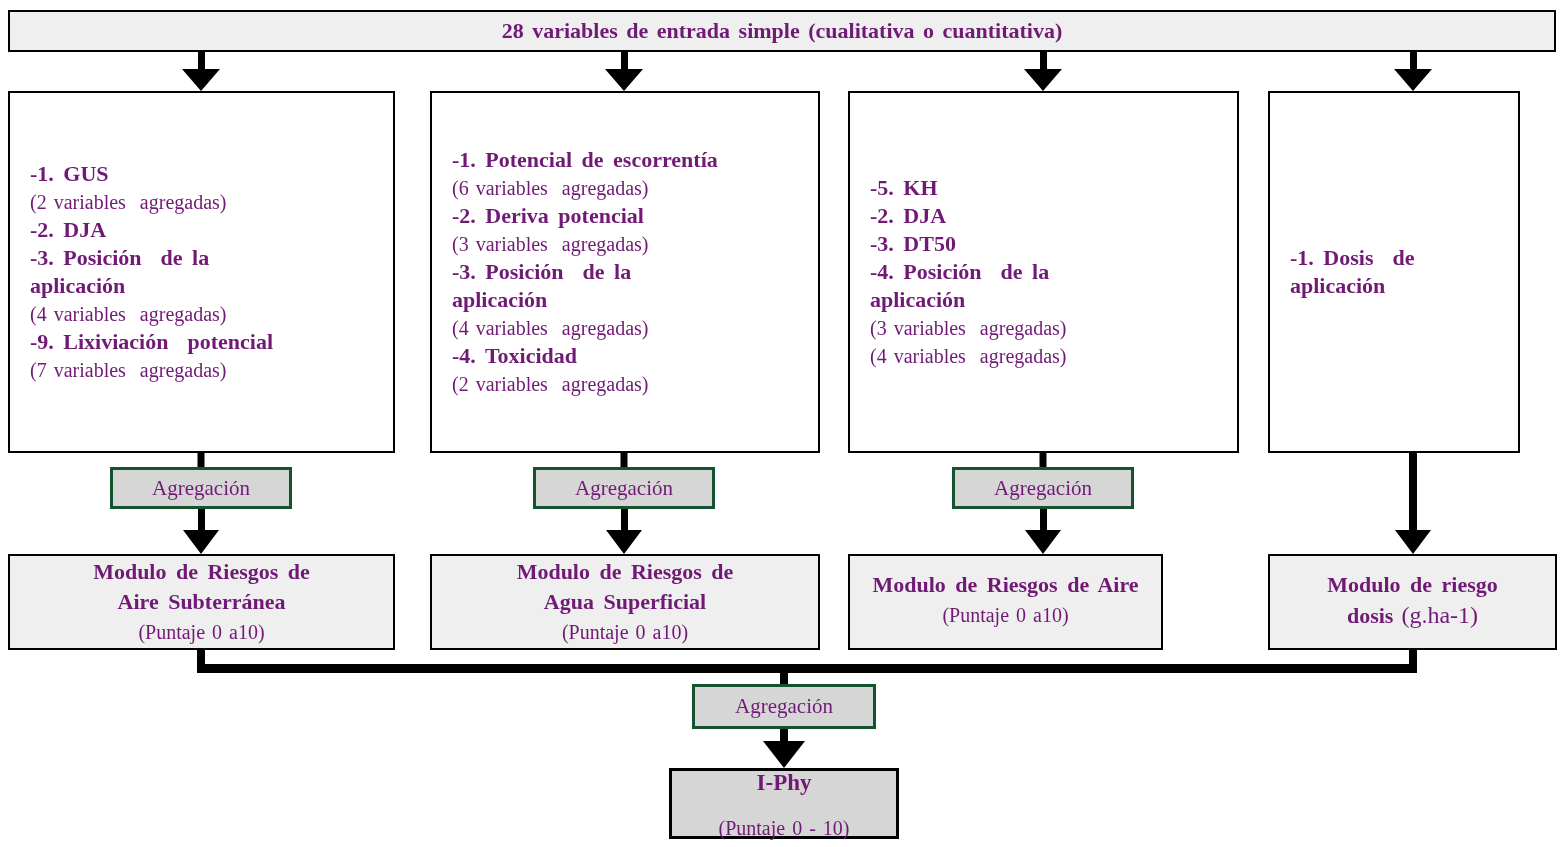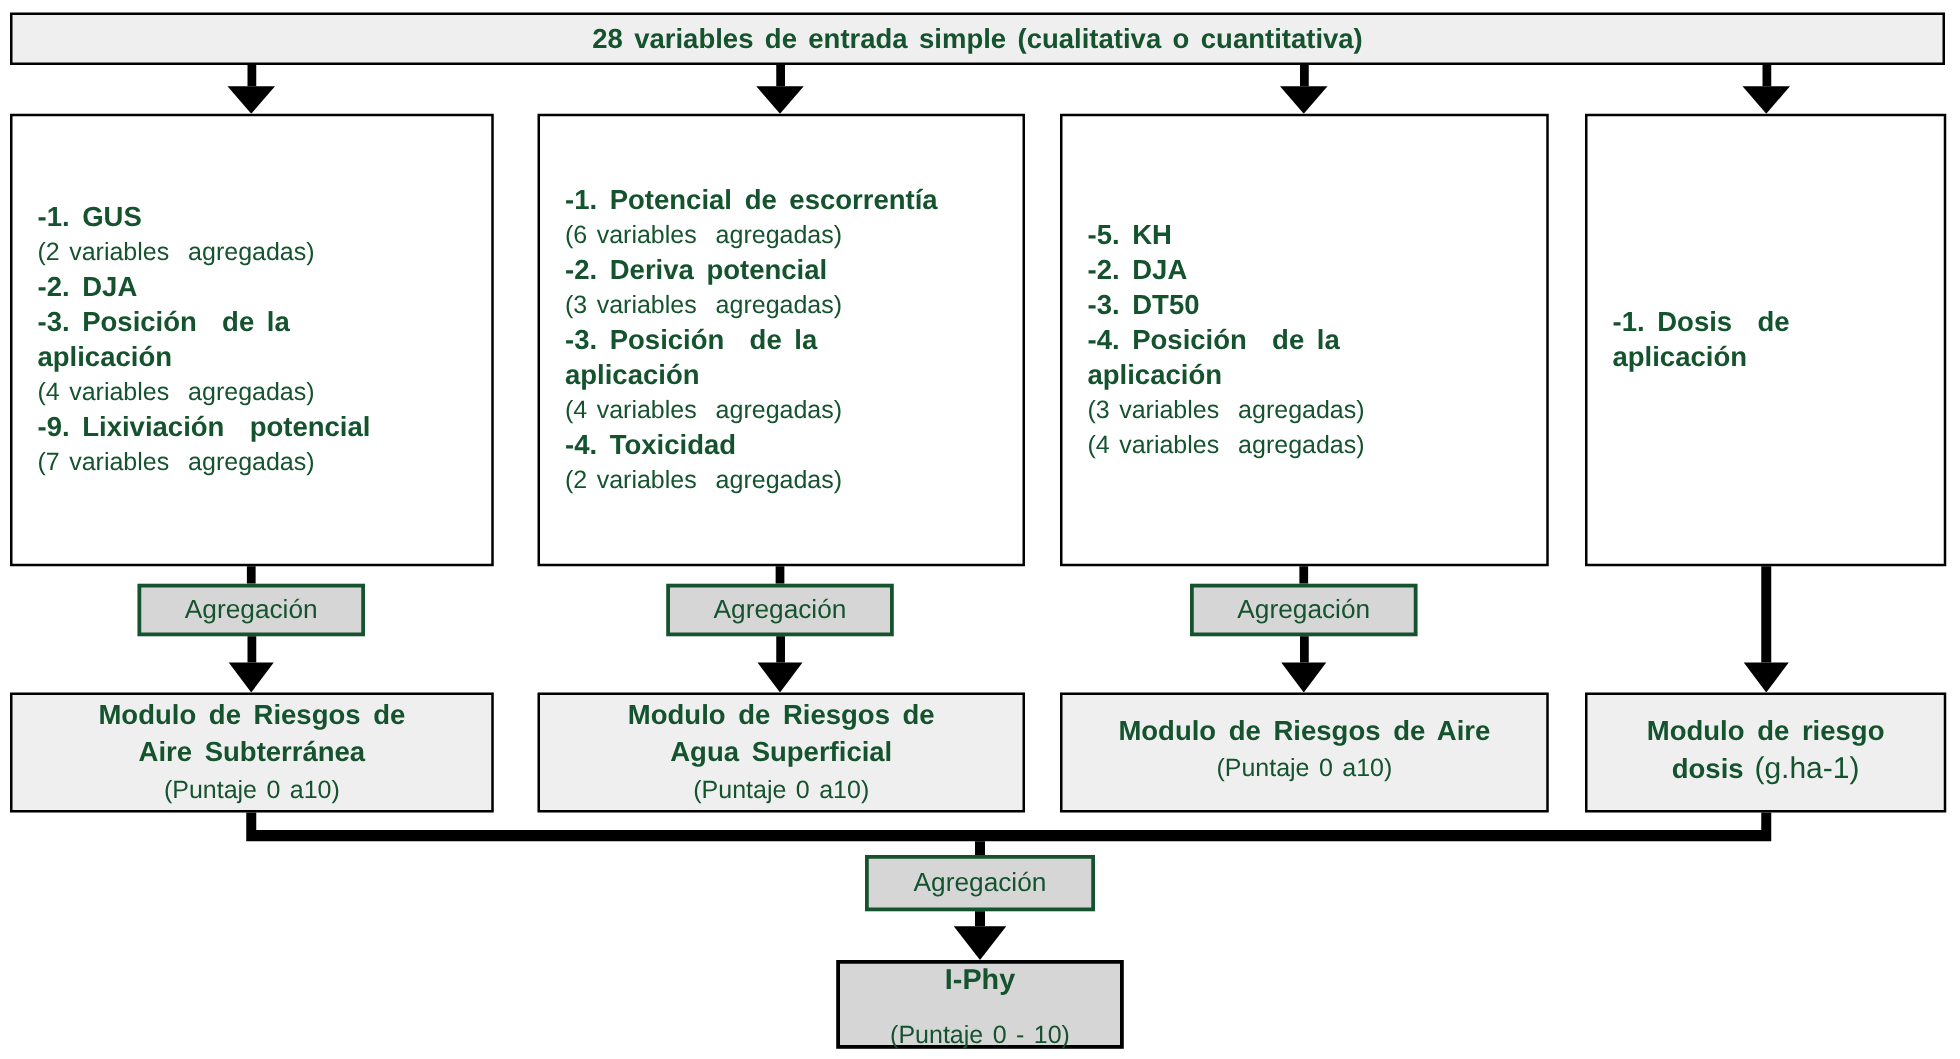--- a/index.html
+++ b/index.html
@@ -1,18 +1,18 @@
 <!DOCTYPE html>
 <html><head>
 <meta charset="utf-8">
 <style>
   html,body{margin:0;padding:0;background:#ffffff;}
   .canvas{
     position:relative;width:1568px;height:847px;background:#ffffff;
-    font-family:Liberation Sans, sans-serif;color:#14532d;overflow:hidden;
+    font-family:Liberation Serif, serif;color:#701a75;overflow:hidden;
   }
   .box{position:absolute;box-sizing:border-box;background:#fff;border:2px solid #000;}
   .banner{
     left:8px;top:10px;width:1548px;height:42px;background:#efefef;
     display:flex;align-items:center;justify-content:center;
     font-size:22px;font-weight:bold;word-spacing:3px;
   }
   .inputbox{
     top:91px;height:362px;background:#ffffff;
     display:flex;flex-direction:column;justify-content:center;
@@ -107,21 +107,21 @@
   <div class="box inputbox" style="left:848px;width:391px;">
     <div class="ln b">-5. KH</div>
     <div class="ln b">-2. DJA</div>
     <div class="ln b">-3. DT50</div>
     <div class="ln b">-4. Posición  de la</div>
     <div class="ln b">aplicación</div>
     <div class="ln r">(3 variables  agregadas)</div>
     <div class="ln r">(4 variables  agregadas)</div>
   </div>
 
-  <div class="box inputbox" style="left:1268px;width:289px;">
+  <div class="box inputbox" style="left:1268px;width:252px;">
     <div class="ln b">-1. Dosis  de</div>
     <div class="ln b">aplicación</div>
   </div>
 
   <div class="vline" style="left:201px;top:453px;height:14px;"></div>
   <div class="vline" style="left:624px;top:453px;height:14px;"></div>
   <div class="vline" style="left:1043px;top:453px;height:14px;"></div>
 
   <div class="aggbox" style="left:110px;top:467px;">
     <span>Agregación</span>
@@ -156,21 +156,21 @@
     <div class="mline">Aire Subterránea</div>
     <div class="msub">(Puntaje 0 a10)</div>
   </div>
 
   <div class="modulebox center3" style="left:430px;width:390px;">
     <div class="mline">Modulo de Riesgos de</div>
     <div class="mline">Agua Superficial</div>
     <div class="msub">(Puntaje 0 a10)</div>
   </div>
 
-  <div class="modulebox topalign" style="left:848px;width:391px;">
+  <div class="modulebox topalign" style="left:848px;width:315px;">
     <div class="mline">Modulo de Riesgos de Aire</div>
     <div class="msub">(Puntaje 0 a10)</div>
   </div>
 
   <div class="modulebox topalign" style="left:1268px;width:289px;">
     <div class="mline">Modulo de riesgo</div>
     <div class="mline"><span>dosis</span><span class="mtail"> (g.ha-1)</span></div>
   </div>
 
   <div class="vline" style="left:201px;top:650px;height:14px;width:8px;"></div>

